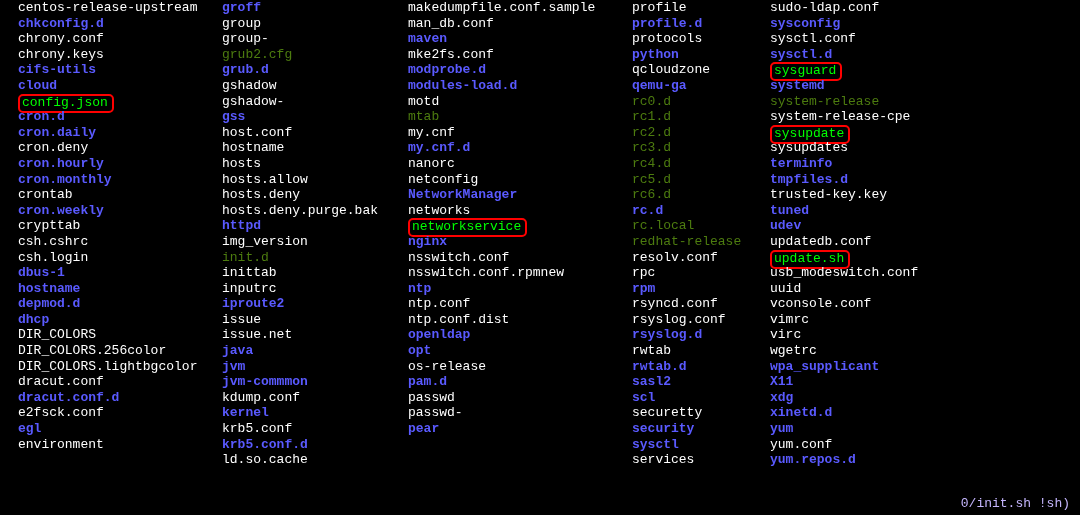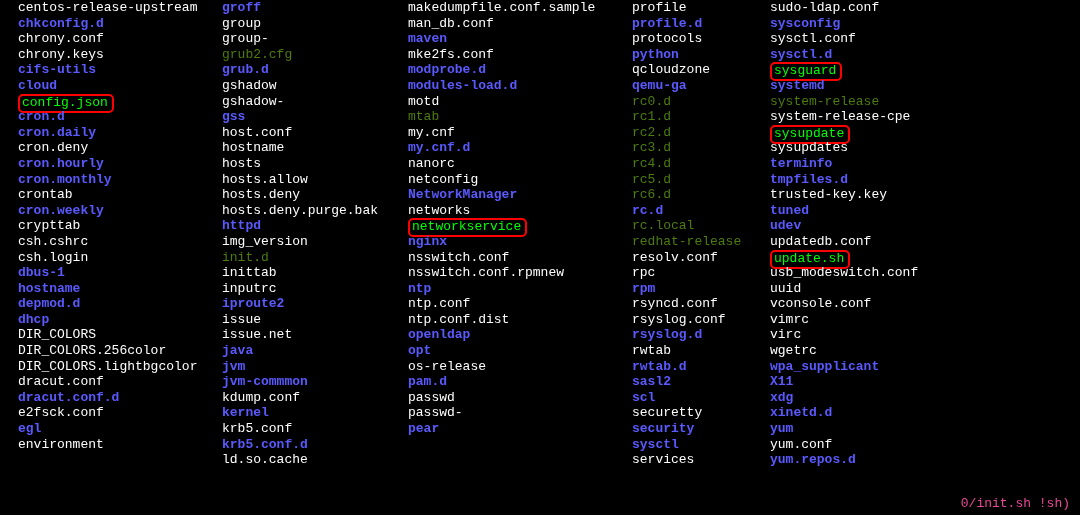--- a/index.html
+++ b/index.html
@@ -31,21 +31,21 @@
       border: 2px solid #ff0000;
       border-radius: 5px;
       padding: 0 4px 1px 2px;
       display: inline-block;
       line-height: 14px;
     }
     .prompt {
       position: absolute;
       right: 10px;
       bottom: 3px;
-      color: #ec4899;
+      color: #c4b5fd;
       font-family: 'Courier New', monospace;
       font-size: 13px;
     }
   </style>
 </head>
 <body>
 
 <div class="cols" id="cols">
     <div class="col">
       <div class="entry"><span class="c-file">centos-release-upstream</span></div>

